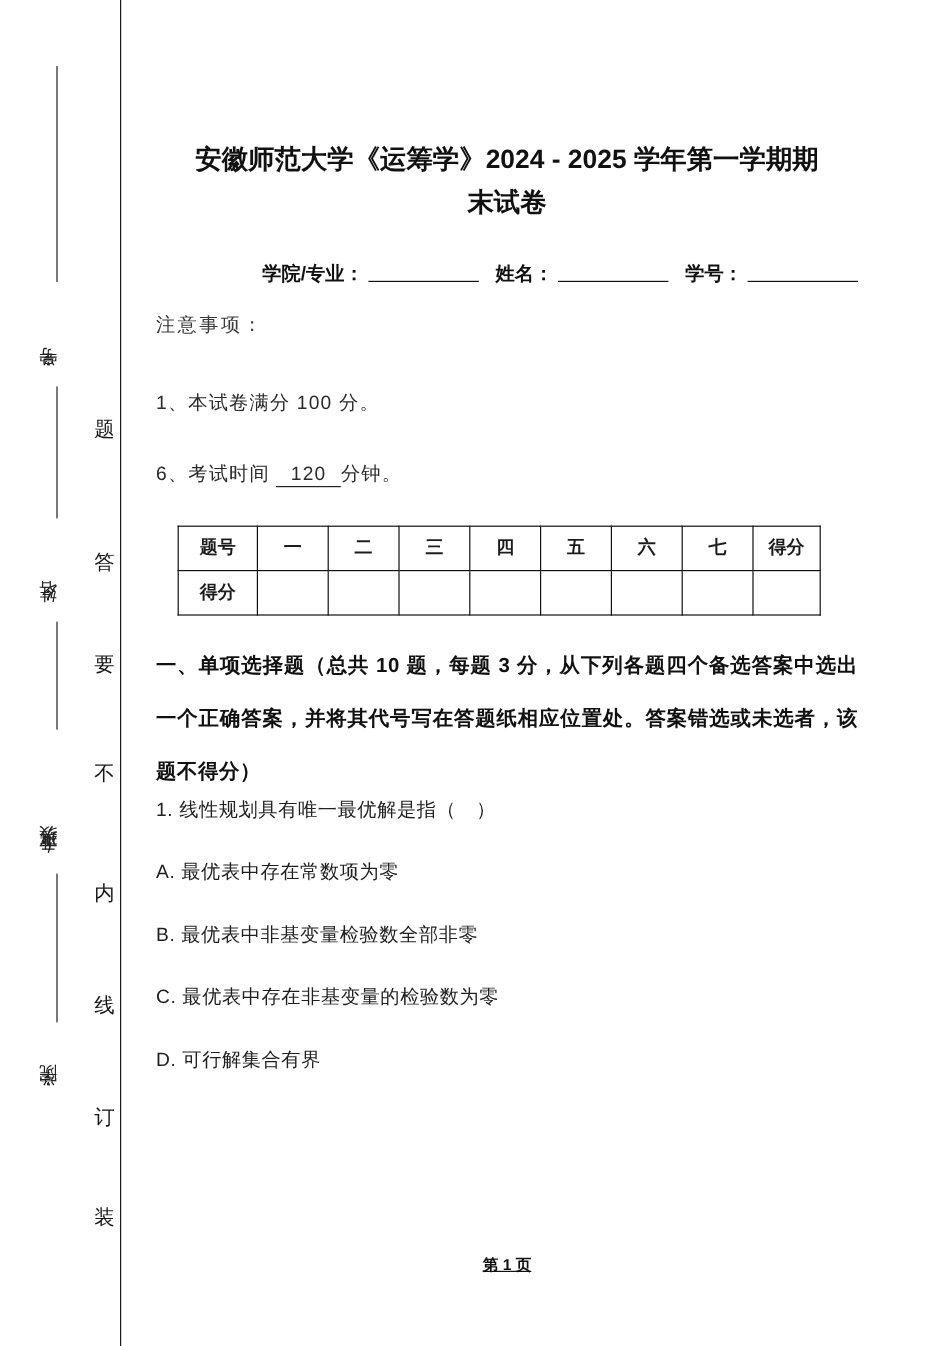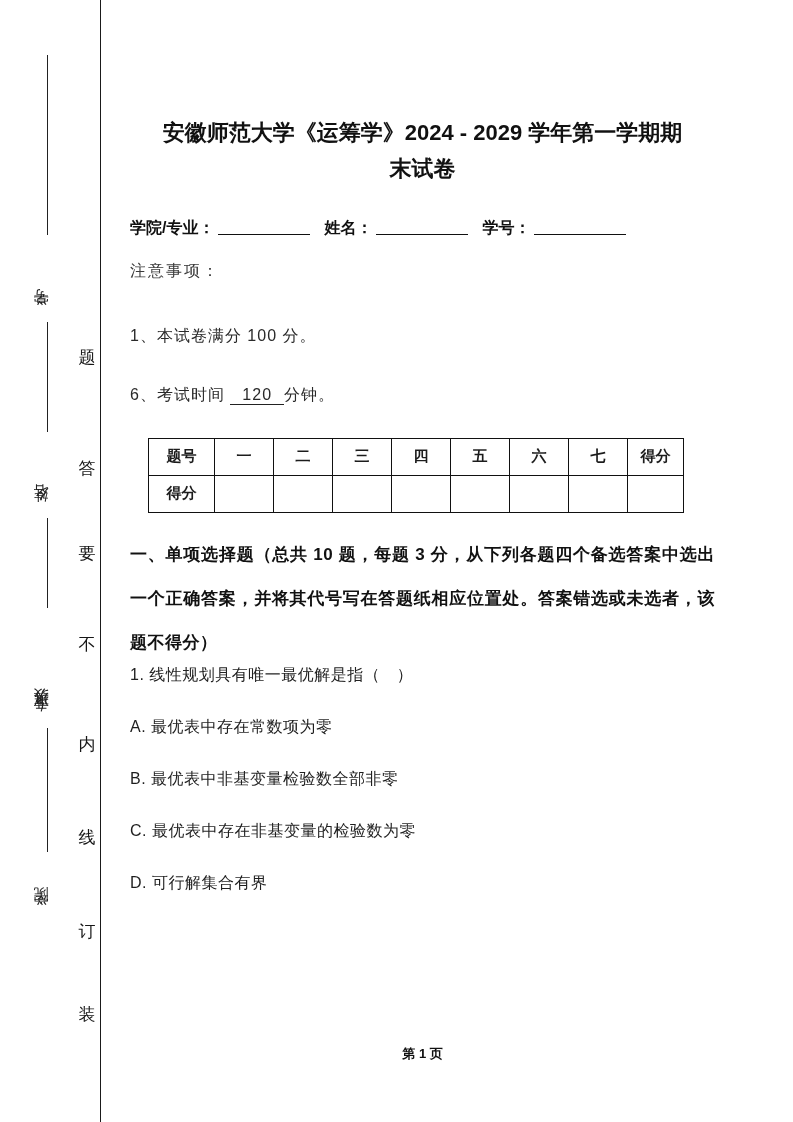--- a/index.html
+++ b/index.html
@@ -65,21 +65,21 @@
   }
   .title {
     text-align: center;
     font-size: 22px;
     font-weight: 700;
     line-height: 1.65;
     color: #111;
   }
   .info-line {
     margin-top: 30px;
-    text-align: left;
+    text-align: right;
     font-weight: 700;
     font-size: 16px;
     color: #111;
     white-space: nowrap;
   }
   .info-label { font-weight: 700; }
   .blank {
     display: inline-block;
     width: 92px;
     height: 17px;
@@ -149,20 +149,21 @@
   }
   .page-footer {
     position: absolute;
     left: 130px;
     top: 1045px;
     width: 585px;
     text-align: center;
     font-size: 13px;
     font-weight: 700;
     color: #111;
+    text-decoration: underline;
   }
 </style>
 </head>
 <body>
 
 <div class="page">
 
   <div class="binding-line"></div>
 
   <div class="v-line" style="top:55px;height:180px"></div>
@@ -182,21 +183,21 @@
   <span class="b-char" style="top:542px">要</span>
   <span class="b-char" style="top:633px">不</span>
   <span class="b-char" style="top:733px">内</span>
   <span class="b-char" style="top:826px">线</span>
   <span class="b-char" style="top:920px">订</span>
   <span class="b-char" style="top:1003px">装</span>
 
   <div class="content">
 
     <div class="title">
-      <div>安徽师范大学《运筹学》2024 - 2029 学年第一学期期</div>
+      <div>安徽师范大学《运筹学》2024 - 2025 学年第一学期期</div>
       <div>末试卷</div>
     </div>
 
     <div class="info-line">
       <span class="info-label">学院/专业：</span><span class="blank"></span><span class="info-label">姓名：</span><span class="blank"></span><span class="info-label">学号：</span><span class="blank"></span>
     </div>
 
     <p class="notes-heading">注意事项：</p>
 
     <p class="note-item">1、本试卷满分 100 分。</p>

